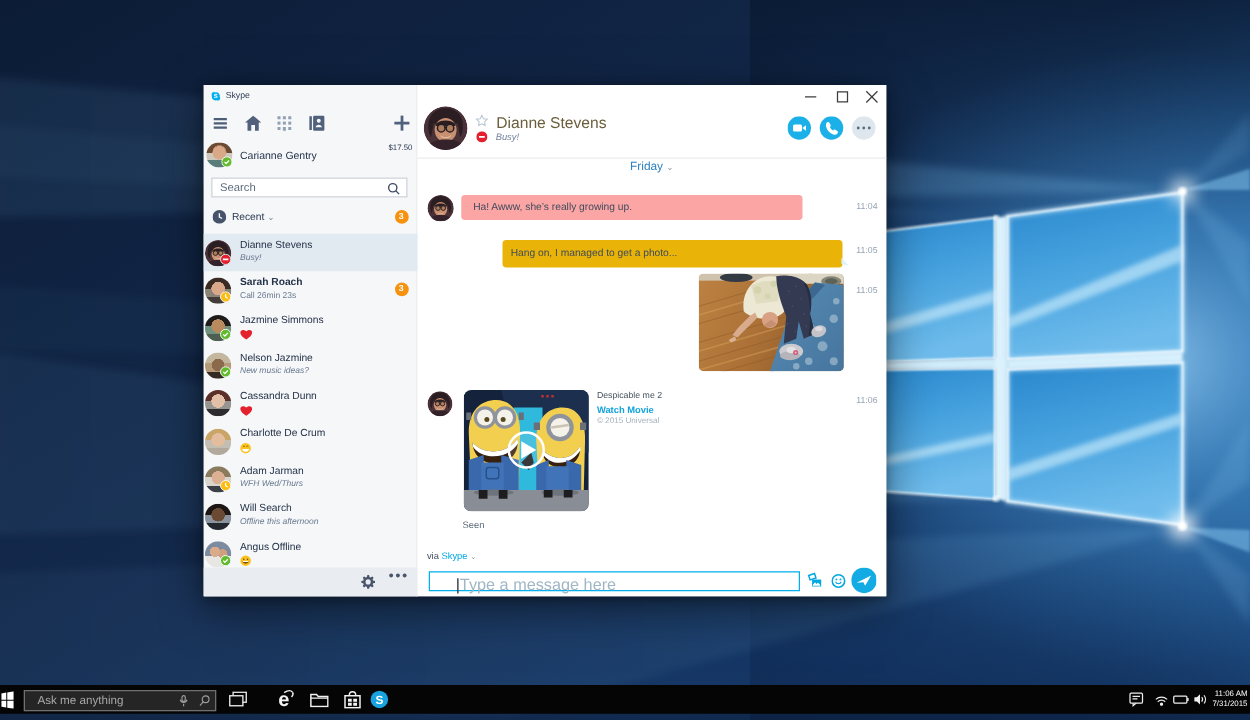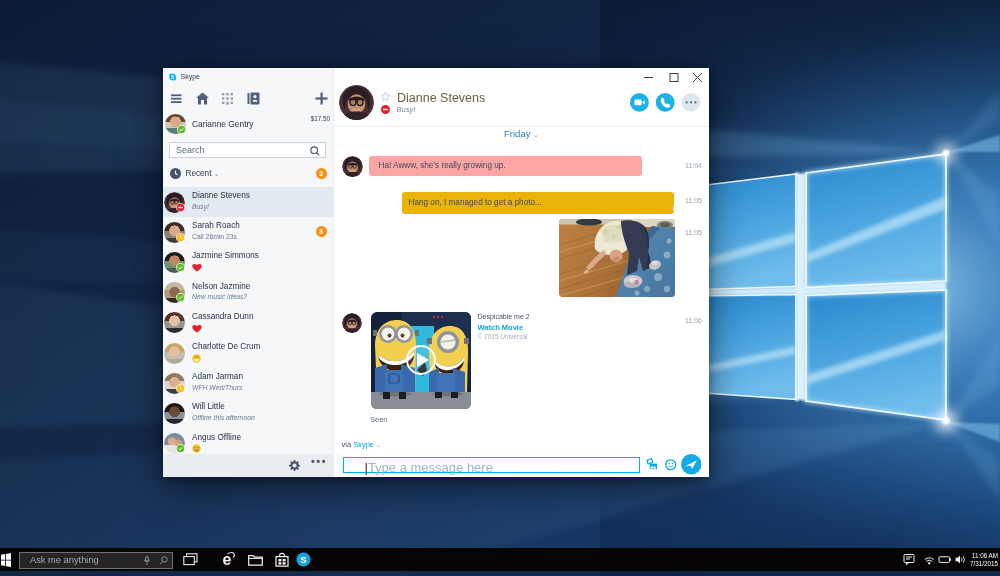--- a/index.html
+++ b/index.html
@@ -265,21 +265,21 @@
         <rect x="2.3" y="3.8" width="4.4" height="1.4" fill="#fff"></rect>
       </svg>
     <div class="rname" style="top:123px">Dianne Stevens</div>
     <div class="rmood" style="top:134.5px">Busy!</div>
 
     <div class="av" style="left:1px;top:153.7px;width:21px;height:21px;background:radial-gradient(circle at 50% 42%, #d8a888 0 33%, rgba(0,0,0,0) 34%),linear-gradient(180deg, #3a2c24 0 42%, #8a8377 42% 74%, #433c38 74%);"></div>
     <svg style="position:absolute;left:13px;top:165px;width:9px;height:9px" viewBox="0 0 9 9">
         <circle cx="4.5" cy="4.5" r="4.1" fill="#fdbd0e" stroke="#f5f7f9" stroke-width="0.8"></circle>
         <path d="M4.5,2.2 v2.4 l1.7,1" stroke="#fff" stroke-width="1" fill="none"></path>
       </svg>
-    <div class="rname" style="top:153.2px;font-weight:normal">Sarah Roach</div>
+    <div class="rname" style="top:153.2px;font-weight:bold">Sarah Roach</div>
     <div class="rmood" style="top:164.7px;font-style:normal">Call 26min 23s</div>
     <div class="badge" style="left:152.5px;top:158.3px;">3</div>
 
     <div class="av" style="left:1px;top:183.9px;width:21px;height:21px;background:radial-gradient(circle at 50% 42%, #b98a5e 0 33%, rgba(0,0,0,0) 34%),linear-gradient(180deg, #1f1d1c 0 42%, #70927f 42% 74%, #4e5e50 74%);"></div>
     <svg style="position:absolute;left:13px;top:195.2px;width:9px;height:9px" viewBox="0 0 9 9">
         <circle cx="4.5" cy="4.5" r="4.1" fill="#62bb2c" stroke="#f5f7f9" stroke-width="0.8"></circle>
         <path d="M2.6,4.5 l1.3,1.3 l2.4,-2.4" stroke="#fff" stroke-width="1" fill="none"></path>
       </svg>
     <div class="rname" style="top:183.4px">Jazmine Simmons</div>
     <svg style="position:absolute;left:29px;top:195.4px;width:10px;height:9px" viewBox="0 0 12 11">
@@ -310,21 +310,21 @@
 
     <div class="av" style="left:1px;top:304.7px;width:21px;height:21px;background:radial-gradient(circle at 50% 44%, #dcb092 0 33%, rgba(0,0,0,0) 34%),linear-gradient(180deg, #8a7a5e 0 40%, #d8d5cc 40% 74%, #3c3f45 74%);"></div>
     <svg style="position:absolute;left:13px;top:316px;width:9px;height:9px" viewBox="0 0 9 9">
         <circle cx="4.5" cy="4.5" r="4.1" fill="#fdbd0e" stroke="#f5f7f9" stroke-width="0.8"></circle>
         <path d="M4.5,2.2 v2.4 l1.7,1" stroke="#fff" stroke-width="1" fill="none"></path>
       </svg>
     <div class="rname" style="top:304.2px">Adam Jarman</div>
     <div class="rmood" style="top:315.7px">WFH Wed/Thurs</div>
 
     <div class="av" style="left:1px;top:334.9px;width:21px;height:21px;background:radial-gradient(circle at 50% 42%, #6b4a33 0 33%, rgba(0,0,0,0) 34%),linear-gradient(180deg, #1c1714 0 42%, #8a939e 42% 74%, #23272e 74%);"></div>
-    <div class="rname" style="top:334.4px">Will Little</div>
+    <div class="rname" style="top:334.4px">Will Search</div>
     <div class="rmood" style="top:345.9px">Offline this afternoon</div>
 
     <div class="av" style="left:1px;top:365.1px;width:21px;height:21px;background:radial-gradient(circle at 38% 40%, #d9ab8a 0 22%, rgba(0,0,0,0) 23%),radial-gradient(circle at 68% 48%, #cf9f7e 0 20%, rgba(0,0,0,0) 21%),linear-gradient(180deg, #7d8ba0 0 55%, #e8e6e2 55%);"></div>
     <svg style="position:absolute;left:13px;top:376.4px;width:9px;height:9px" viewBox="0 0 9 9">
         <circle cx="4.5" cy="4.5" r="4.1" fill="#62bb2c" stroke="#f5f7f9" stroke-width="0.8"></circle>
         <path d="M2.6,4.5 l1.3,1.3 l2.4,-2.4" stroke="#fff" stroke-width="1" fill="none"></path>
       </svg>
     <div class="rname" style="top:364.6px">Angus Offline</div>
     <svg style="position:absolute;left:29px;top:376px;width:9px;height:9px" viewBox="0 0 12 12">
         <circle cx="6" cy="6" r="5.6" fill="#fcc21c"></circle>

